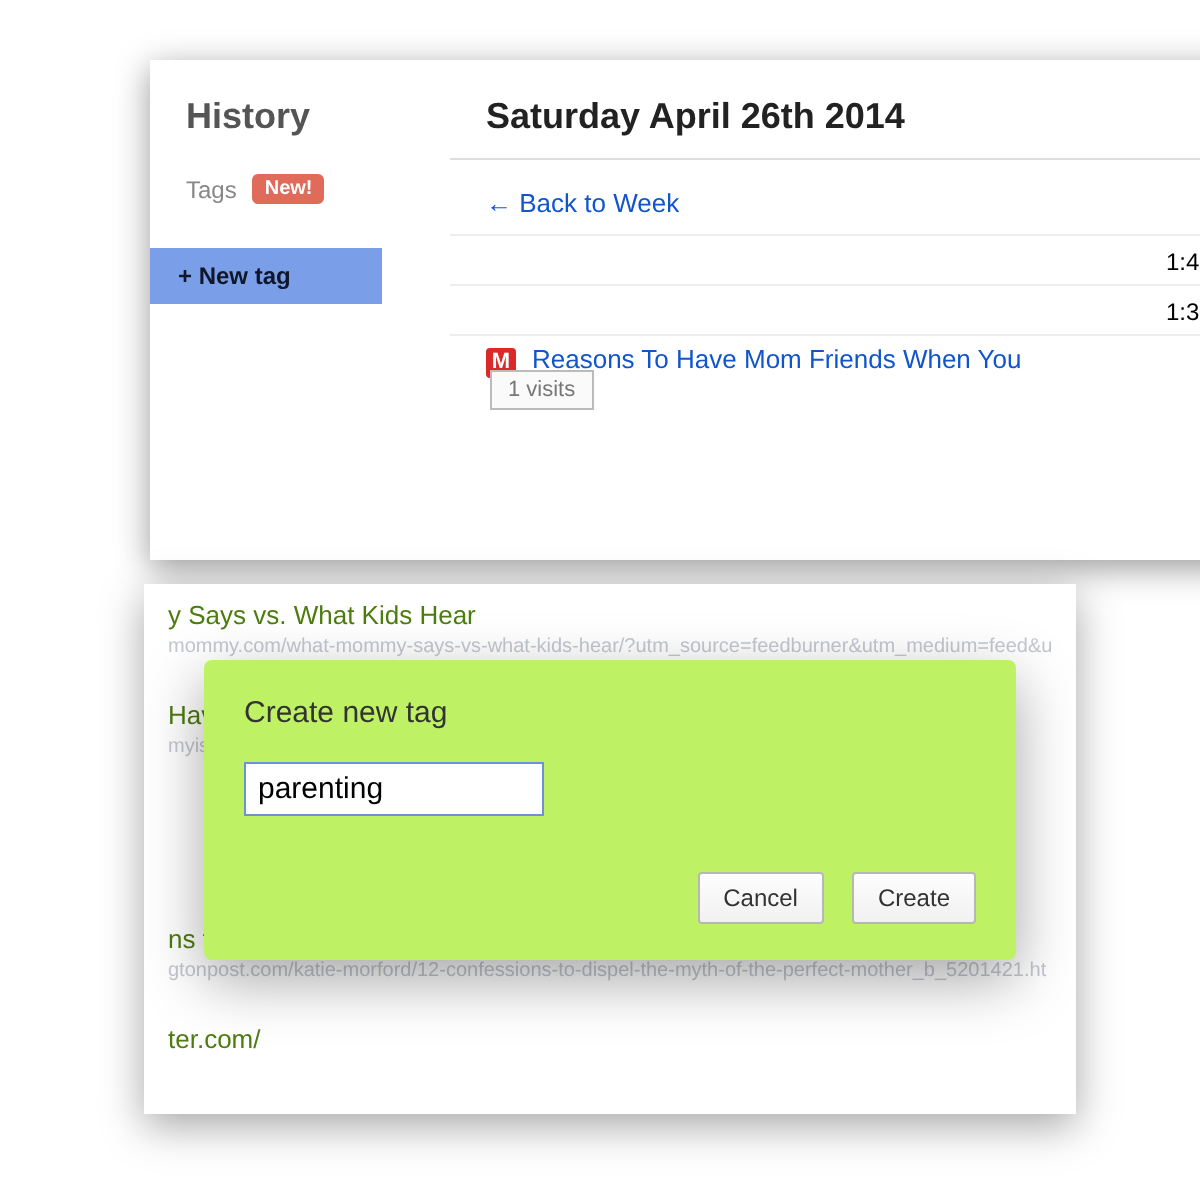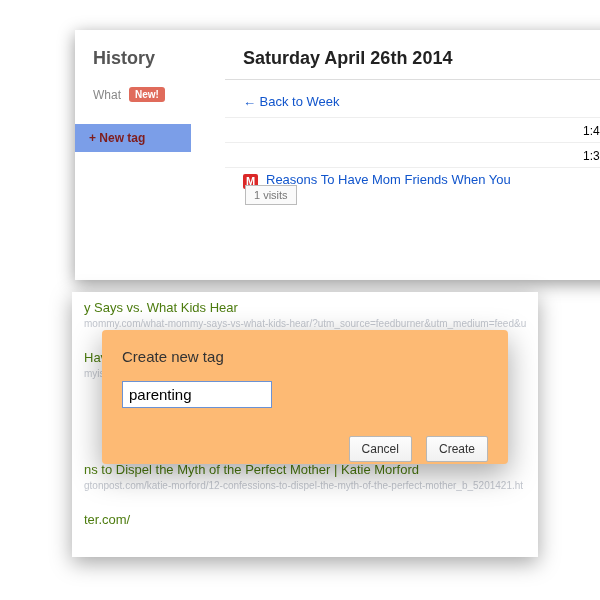--- a/index.html
+++ b/index.html
@@ -52,21 +52,21 @@
     background: #e06b5b;
     color: #fff;
     font-size: 10px;
     font-weight: 700;
     padding: 2px 6px;
     border-radius: 3px;
   }
   .new-tag-btn {
     width: 116px;
     background: #7b9ee8;
-    color: #7f1d1d;
+    color: #0f172a;
     font-size: 12px;
     font-weight: 700;
     padding: 7px 14px;
     border: none;
     text-align: left;
     cursor: pointer;
   }
 
   .content {
     flex: 1;
@@ -177,24 +177,24 @@
     pointer-events: none;
   }
   .faded-bg .ftitle { color: #4d7c0f; margin-top: 2px; white-space: nowrap; overflow: hidden; }
   .faded-bg .furl { color: #c3c7cf; font-size: 10px; margin-bottom: 20px; white-space: nowrap; overflow: hidden; }
 
   .dialog {
     position: absolute;
     left: 30px;
     top: 38px;
     width: 406px;
-    background: #fdba74;
+    background: #bef264;
     border-radius: 4px;
     box-shadow: 0 10px 30px rgba(0,0,0,0.35);
-    padding: 18px 20px 2px;
+    padding: 18px 20px 18px;
   }
   .dialog-title {
     font-size: 15px;
     color: #333;
     margin: 0 0 16px 0;
     font-weight: 400;
   }
   .tag-input {
     width: 150px;
     padding: 4px 6px;
@@ -220,21 +220,21 @@
   }
 </style>
 </head>
 <body>
 
 <div class="panel-top">
   <div class="top-inner">
     <aside class="sidebar">
       <h1>History</h1>
       <div class="tags-row">
-        <span>What</span>
+        <span>Tags</span>
         <span class="new-badge">New!</span>
       </div>
       <button class="new-tag-btn">+ New tag</button>
     </aside>
 
     <section class="content">
       <h2 class="date-heading">Saturday April 26th 2014</h2>
       <div class="divider-line"></div>
       <a class="back-link" href="#">← Back to Week</a>
 

